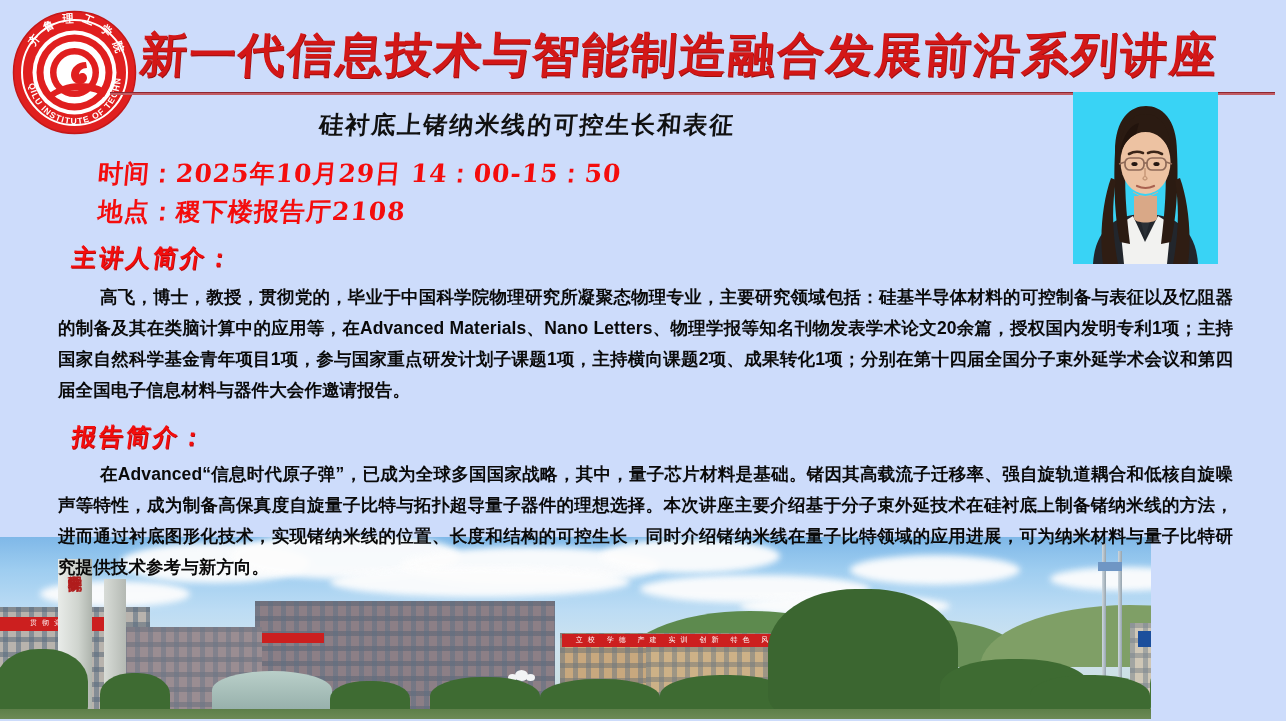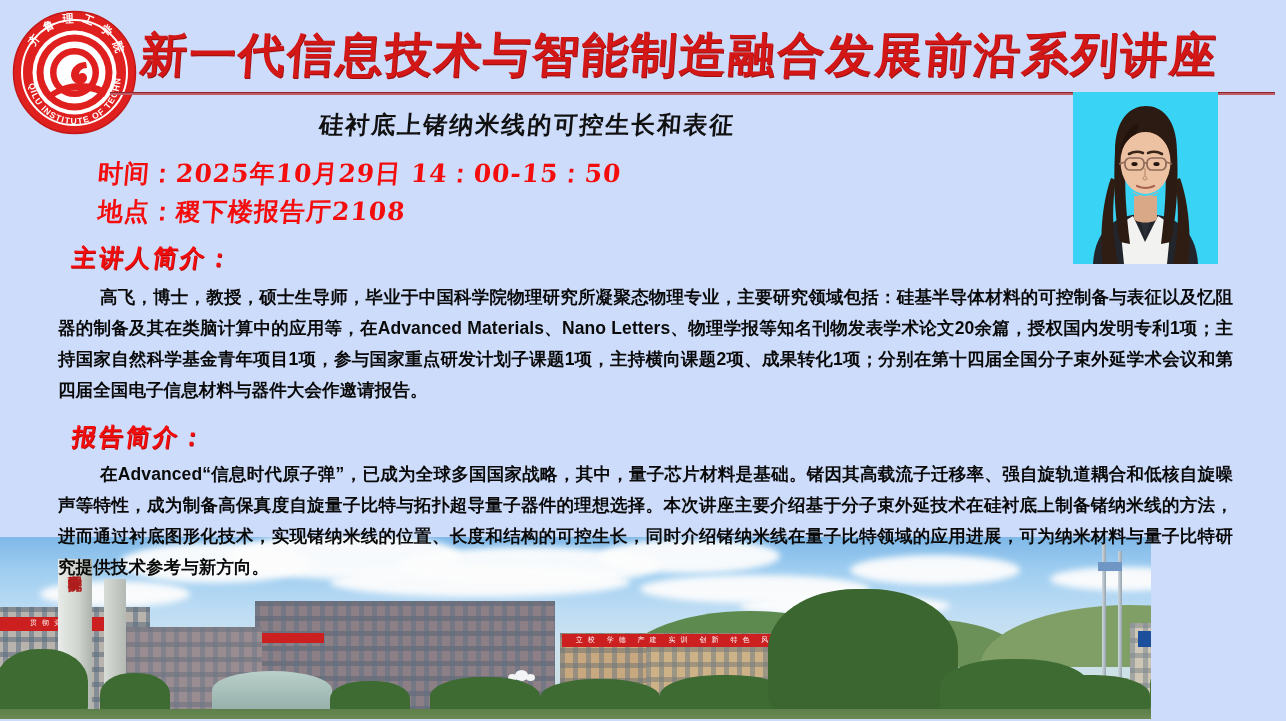--- a/index.html
+++ b/index.html
@@ -237,21 +237,21 @@
   <div id="title">新一代信息技术与智能制造融合发展前沿系列讲座</div>
   <div id="rule"></div>
   <div id="subtitle">硅衬底上锗纳米线的可控生长和表征</div>
 
   <div id="meta">
     <div class="row">时间：2025年10月29日  14：00-15：50</div>
     <div class="row">地点：稷下楼报告厅2108</div>
   </div>
 
   <div id="bio-h" class="sec-h">主讲人简介：</div>
-  <div id="bio-p" class="body-p">高飞，博士，教授，硕士生导师，毕业于中国科学院物理研究所凝聚态物理专业，主要研究领域包括：硅基半导体材料的可控制备与表征以及忆阻器的制备及其在类脑计算中的应用等，在Advanced Materials、Nano Letters、物理学报等知名刊物发表学术论文20余篇，授权国内发明专利1项；主持国家自然科学基金青年项目1项，参与国家重点研发计划子课题1项，主持横向课题2项、成果转化1项；分别在第十四届全国分子束外延学术会议和第四届全国电子信息材料与器件大会作邀请报告。</div>
+  <div id="bio-p" class="body-p">高飞，博士，教授，贯彻党的，毕业于中国科学院物理研究所凝聚态物理专业，主要研究领域包括：硅基半导体材料的可控制备与表征以及忆阻器的制备及其在类脑计算中的应用等，在Advanced Materials、Nano Letters、物理学报等知名刊物发表学术论文20余篇，授权国内发明专利1项；主持国家自然科学基金青年项目1项，参与国家重点研发计划子课题1项，主持横向课题2项、成果转化1项；分别在第十四届全国分子束外延学术会议和第四届全国电子信息材料与器件大会作邀请报告。</div>
 
   <div id="talk-h" class="sec-h">报告简介：</div>
   <div id="talk-p" class="body-p">在Advanced“信息时代原子弹”，已成为全球多国国家战略，其中，量子芯片材料是基础。锗因其高载流子迁移率、强自旋轨道耦合和低核自旋噪声等特性，成为制备高保真度自旋量子比特与拓扑超导量子器件的理想选择。本次讲座主要介绍基于分子束外延技术在硅衬底上制备锗纳米线的方法，进而通过衬底图形化技术，实现锗纳米线的位置、长度和结构的可控生长，同时介绍锗纳米线在量子比特领域的应用进展，可为纳米材料与量子比特研究提供技术参考与新方向。</div>
 
   <div id="portrait">
     <svg width="145" height="172" viewBox="0 0 145 172" aria-hidden="true">
       <rect width="145" height="172" fill="#39d3f5"></rect>
 
       <path d="M20 172 C22 136 44 122 72 122 C100 122 123 136 125 172 Z" fill="#22262c"></path>
 

